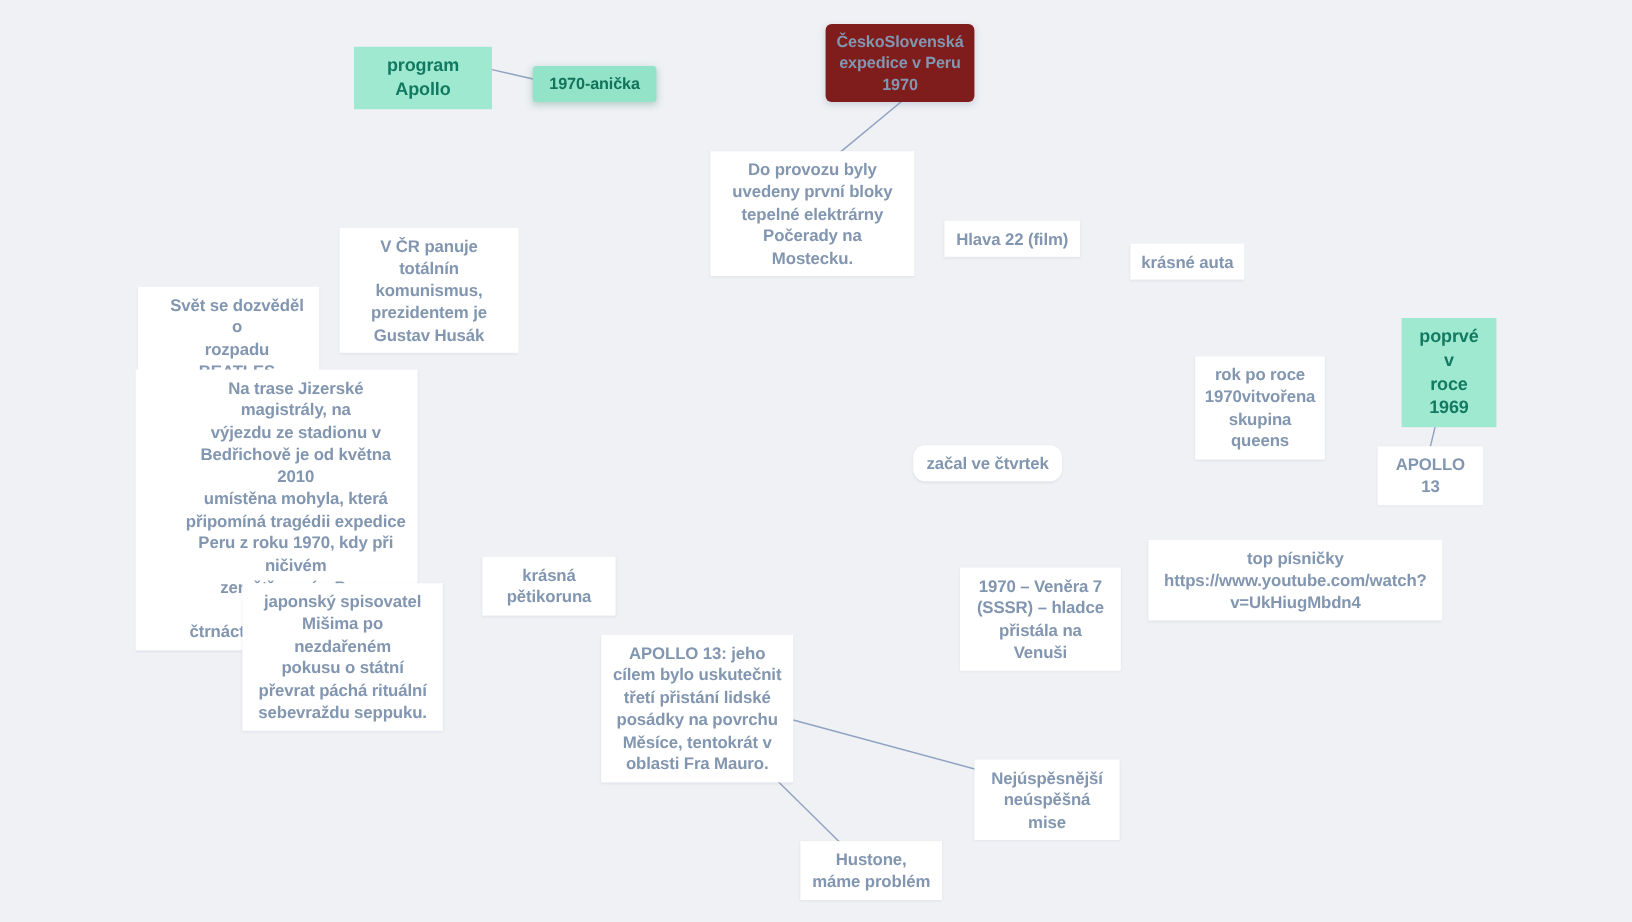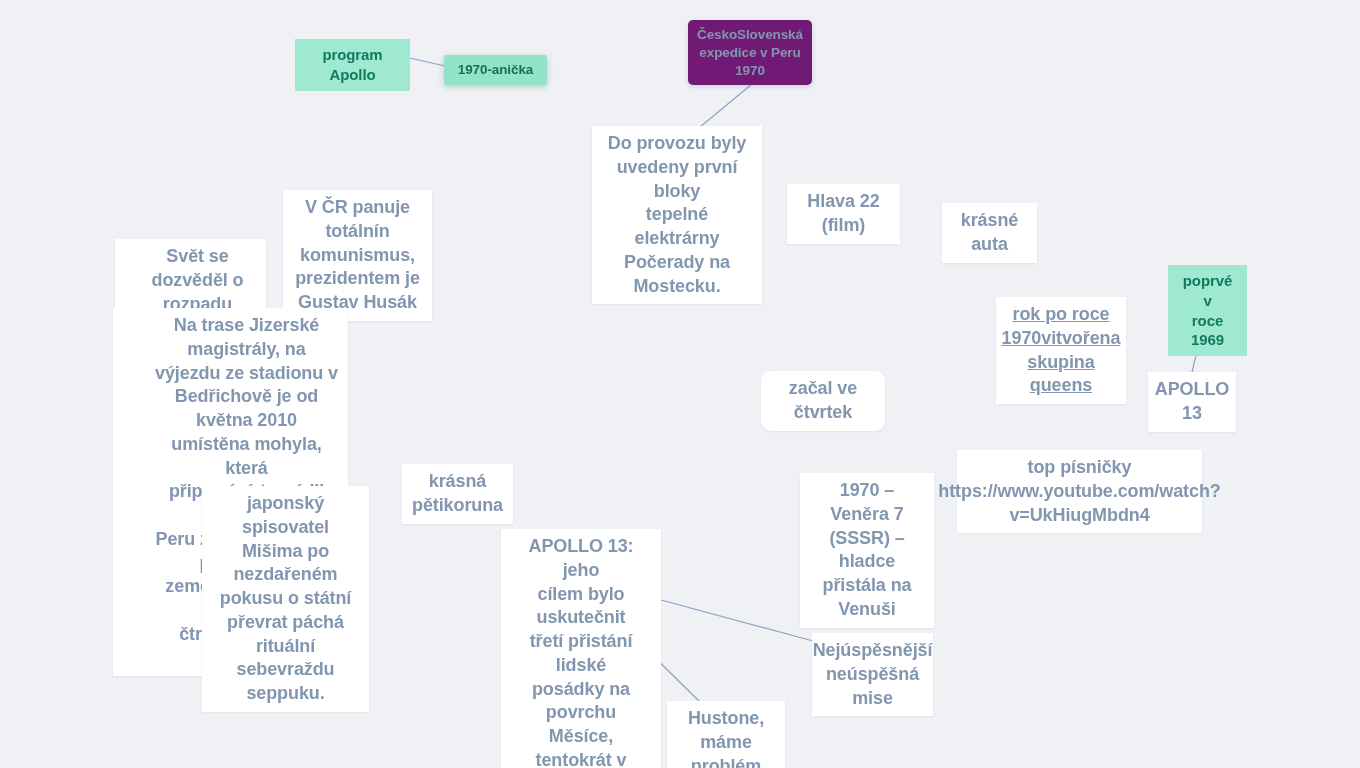--- a/index.html
+++ b/index.html
@@ -33,25 +33,25 @@
     text-align: center;
     font-weight: bold;
     line-height: 1.32;
     white-space: pre-line;
     padding: 6px 9px;
     letter-spacing: -0.1px;
   }
   .node.plain {
     background: #ffffff;
     color: #8296b0;
-    font-size: 18px;
+    font-size: 14px;
     box-shadow: 0 1px 2px rgba(120,135,160,0.13);
   }
   .node.soft {
-    background: #701a75;
+    background: #7f1d1d;
     color: #8296b0;
     font-size: 13.5px;
     border-radius: 5px;
     box-shadow: 0 2px 5px rgba(110,130,160,0.26);
   }
   .node.green {
     background: #9fe9d1;
     color: #127a60;
     font-size: 15px;
     border-radius: 0;
@@ -87,21 +87,21 @@
     <div class="node plain" style="left: 787px; top: 184px; width: 113px; min-height: 26px;">Hlava 22 (film)</div>
     <div class="node plain" style="left: 942px; top: 203px; width: 95px; min-height: 27px;">krásné auta</div>
     <div class="node plain" style="left: 283px; top: 190px; width: 149px; min-height: 77px;">V ČR panuje totálnín
 komunismus,
 prezidentem je
 Gustav Husák</div>
     <div class="node plain" style="left: 115px; top: 239px; width: 151px; min-height: 39px; padding-left: 23px;">Svět se dozvěděl o
 rozpadu BEATLES</div>
     <div class="node green" style="left: 1168px; top: 265px; width: 79px; min-height: 45px;">poprvé v
 roce 1969</div>
-    <div class="node plain" style="left: 996px; top: 297px; width: 130px; min-height: 58px; text-decoration: underline;">rok po roce
+    <div class="node plain" style="left: 996px; top: 297px; width: 108px; min-height: 58px;">rok po roce
 1970vitvořena
 skupina queens</div>
     <div class="node plain" style="left: 113px; top: 308px; width: 235px; min-height: 150px; padding-left: 41px;">Na trase Jizerské magistrály, na
 výjezdu ze stadionu v
 Bedřichově je od května 2010
 umístěna mohyla, která
 připomíná tragédii expedice
 Peru z roku 1970, kdy při ničivém
 zemětřesení v Peru zahynulo
 čtrnáct českých horolezců.</div>

